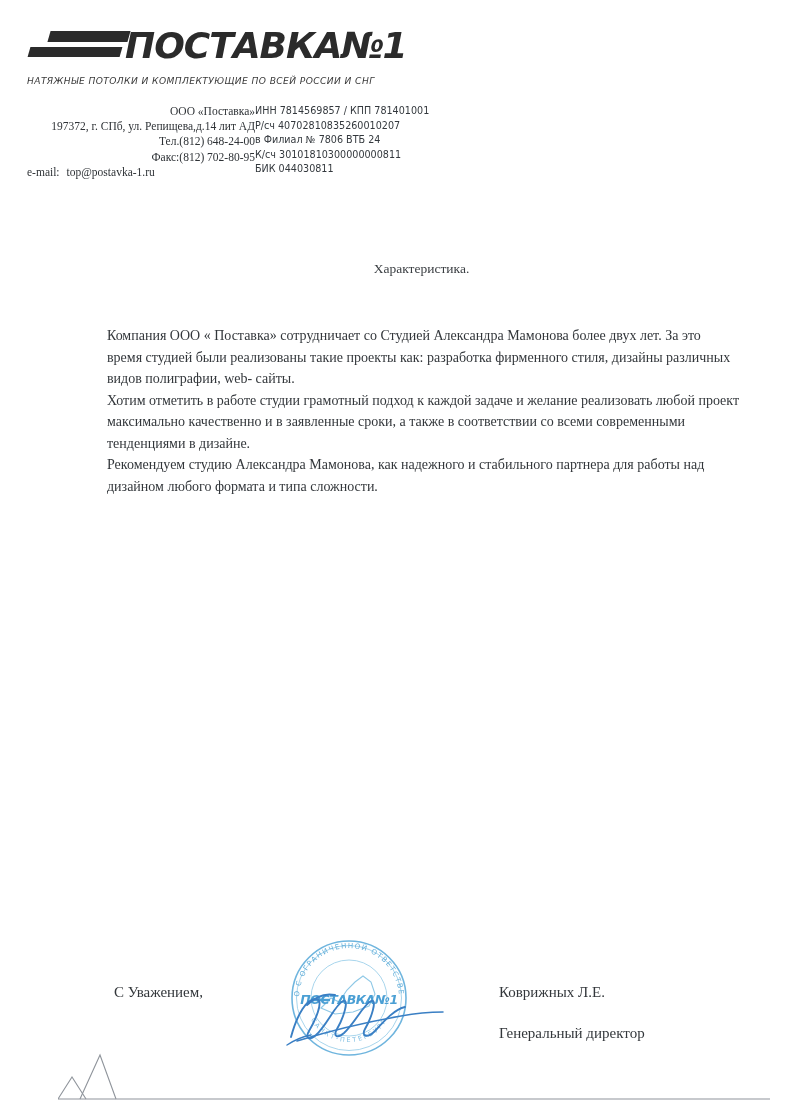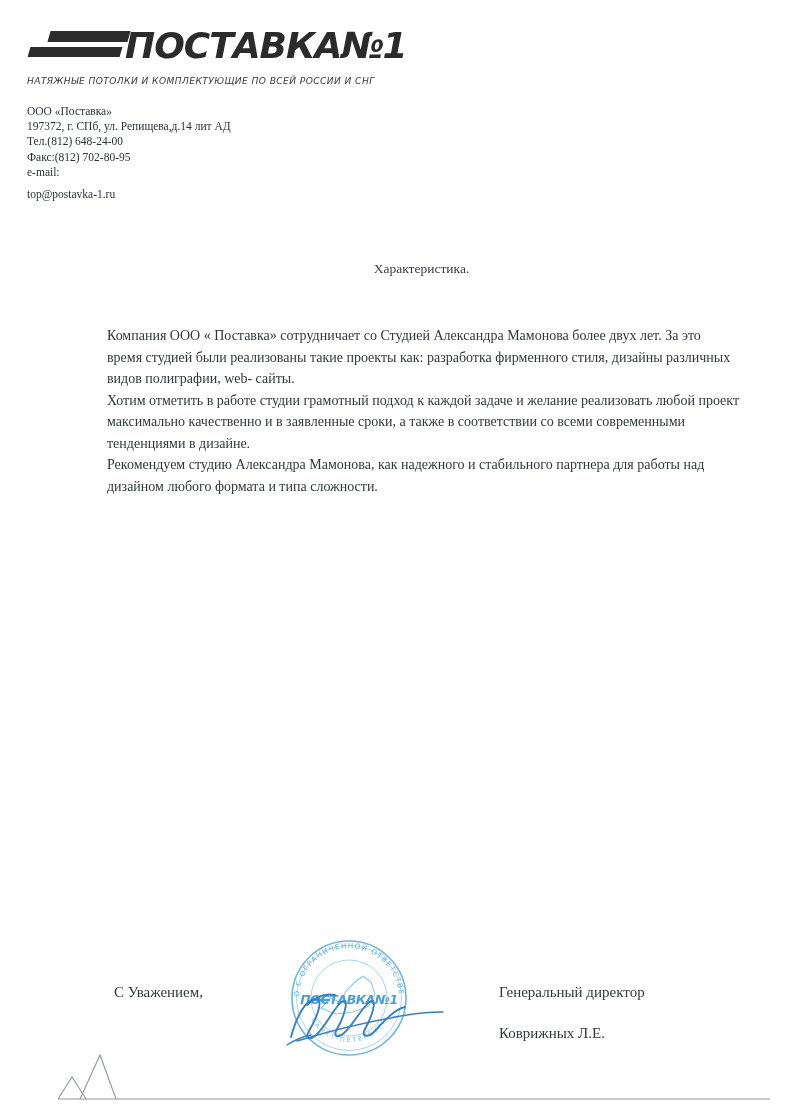--- a/index.html
+++ b/index.html
@@ -81,35 +81,35 @@
     top: 104px;
     width: 720px;
     display: flex;
   }
   .details-col-left {
     width: 228px;
     font-family: "Liberation Serif", serif;
     font-size: 11.5px;
     line-height: 15.2px;
     color: #2e3236;
+    text-align: right;
   }
   .details-col-right {
     font-family: "DejaVu Sans", sans-serif;
     font-size: 9.6px;
     line-height: 14.6px;
     color: #33383d;
   }
   .details-col-left div,
   .details-col-right div {
     white-space: nowrap;
   }
   .email-line {
     display: flex;
     gap: 7px;
-    flex-direction: column;
   }
   .email-link {
     color: #2e3236;
   }
 
   
   .doc-title {
     position: absolute;
     left: 0;
     top: 261px;
@@ -205,37 +205,44 @@
   <div class="details-col-left">
     <div>ООО «Поставка»</div>
     <div>197372, г. СПб, ул. Репищева,д.14 лит АД</div>
     <div>Тел.(812) 648-24-00</div>
     <div>Факс:(812) 702-80-95</div>
     <div class="email-line">
       <span>e-mail:</span>
       <span class="email-link">top@postavka-1.ru</span>
     </div>
   </div>
+  <div class="details-col-right">
+    <div>ИНН 7814569857 / КПП 781401001</div>
+    <div>Р/сч 40702810835260010207</div>
+    <div>в Филиал № 7806 ВТБ 24</div>
+    <div>К/сч 30101810300000000811</div>
+    <div>БИК 044030811</div>
+  </div>
 </div>
 
 <div class="doc-title">Характеристика.</div>
 
 <div class="body-text">
   <p>Компания ООО « Поставка» сотрудничает со Студией Александра Мамонова  более двух лет.  За это время студией были реализованы такие проекты как:  разработка фирменного стиля, дизайны различных видов полиграфии, web- сайты.</p>
   <p>Хотим отметить в работе студии грамотный подход к каждой задаче и желание реализовать любой проект максимально  качественно и в заявленные сроки, а также в соответствии со всеми современными тенденциями в дизайне.</p>
   <p>Рекомендуем студию Александра Мамонова, как надежного и стабильного партнера для работы над дизайном любого формата и типа сложности.</p>
 </div>
 
 <div class="sign-left">
   <div>С Уважением,</div>
 </div>
 
 <div class="sign-right">
+  <div>Коврижных Л.Е.</div>
   <div>Генеральный директор</div>
-  <div>Коврижных Л.Е.</div>
 </div>
 
 <div class="stamp">
   <svg width="132" height="132" viewBox="0 0 132 132">
     <defs>
       <path id="rimTop" d="M 16,66 A 50,50 0 0 1 116,66"></path>
       <path id="rimBot" d="M 22,66 A 44,44 0 0 0 110,66"></path>
     </defs>
     <circle cx="66" cy="66" r="57" fill="none" stroke="#6fb5de" stroke-width="1.6"></circle>
     <circle cx="66" cy="66" r="52.5" fill="none" stroke="#9ed0ea" stroke-width="0.9"></circle>

